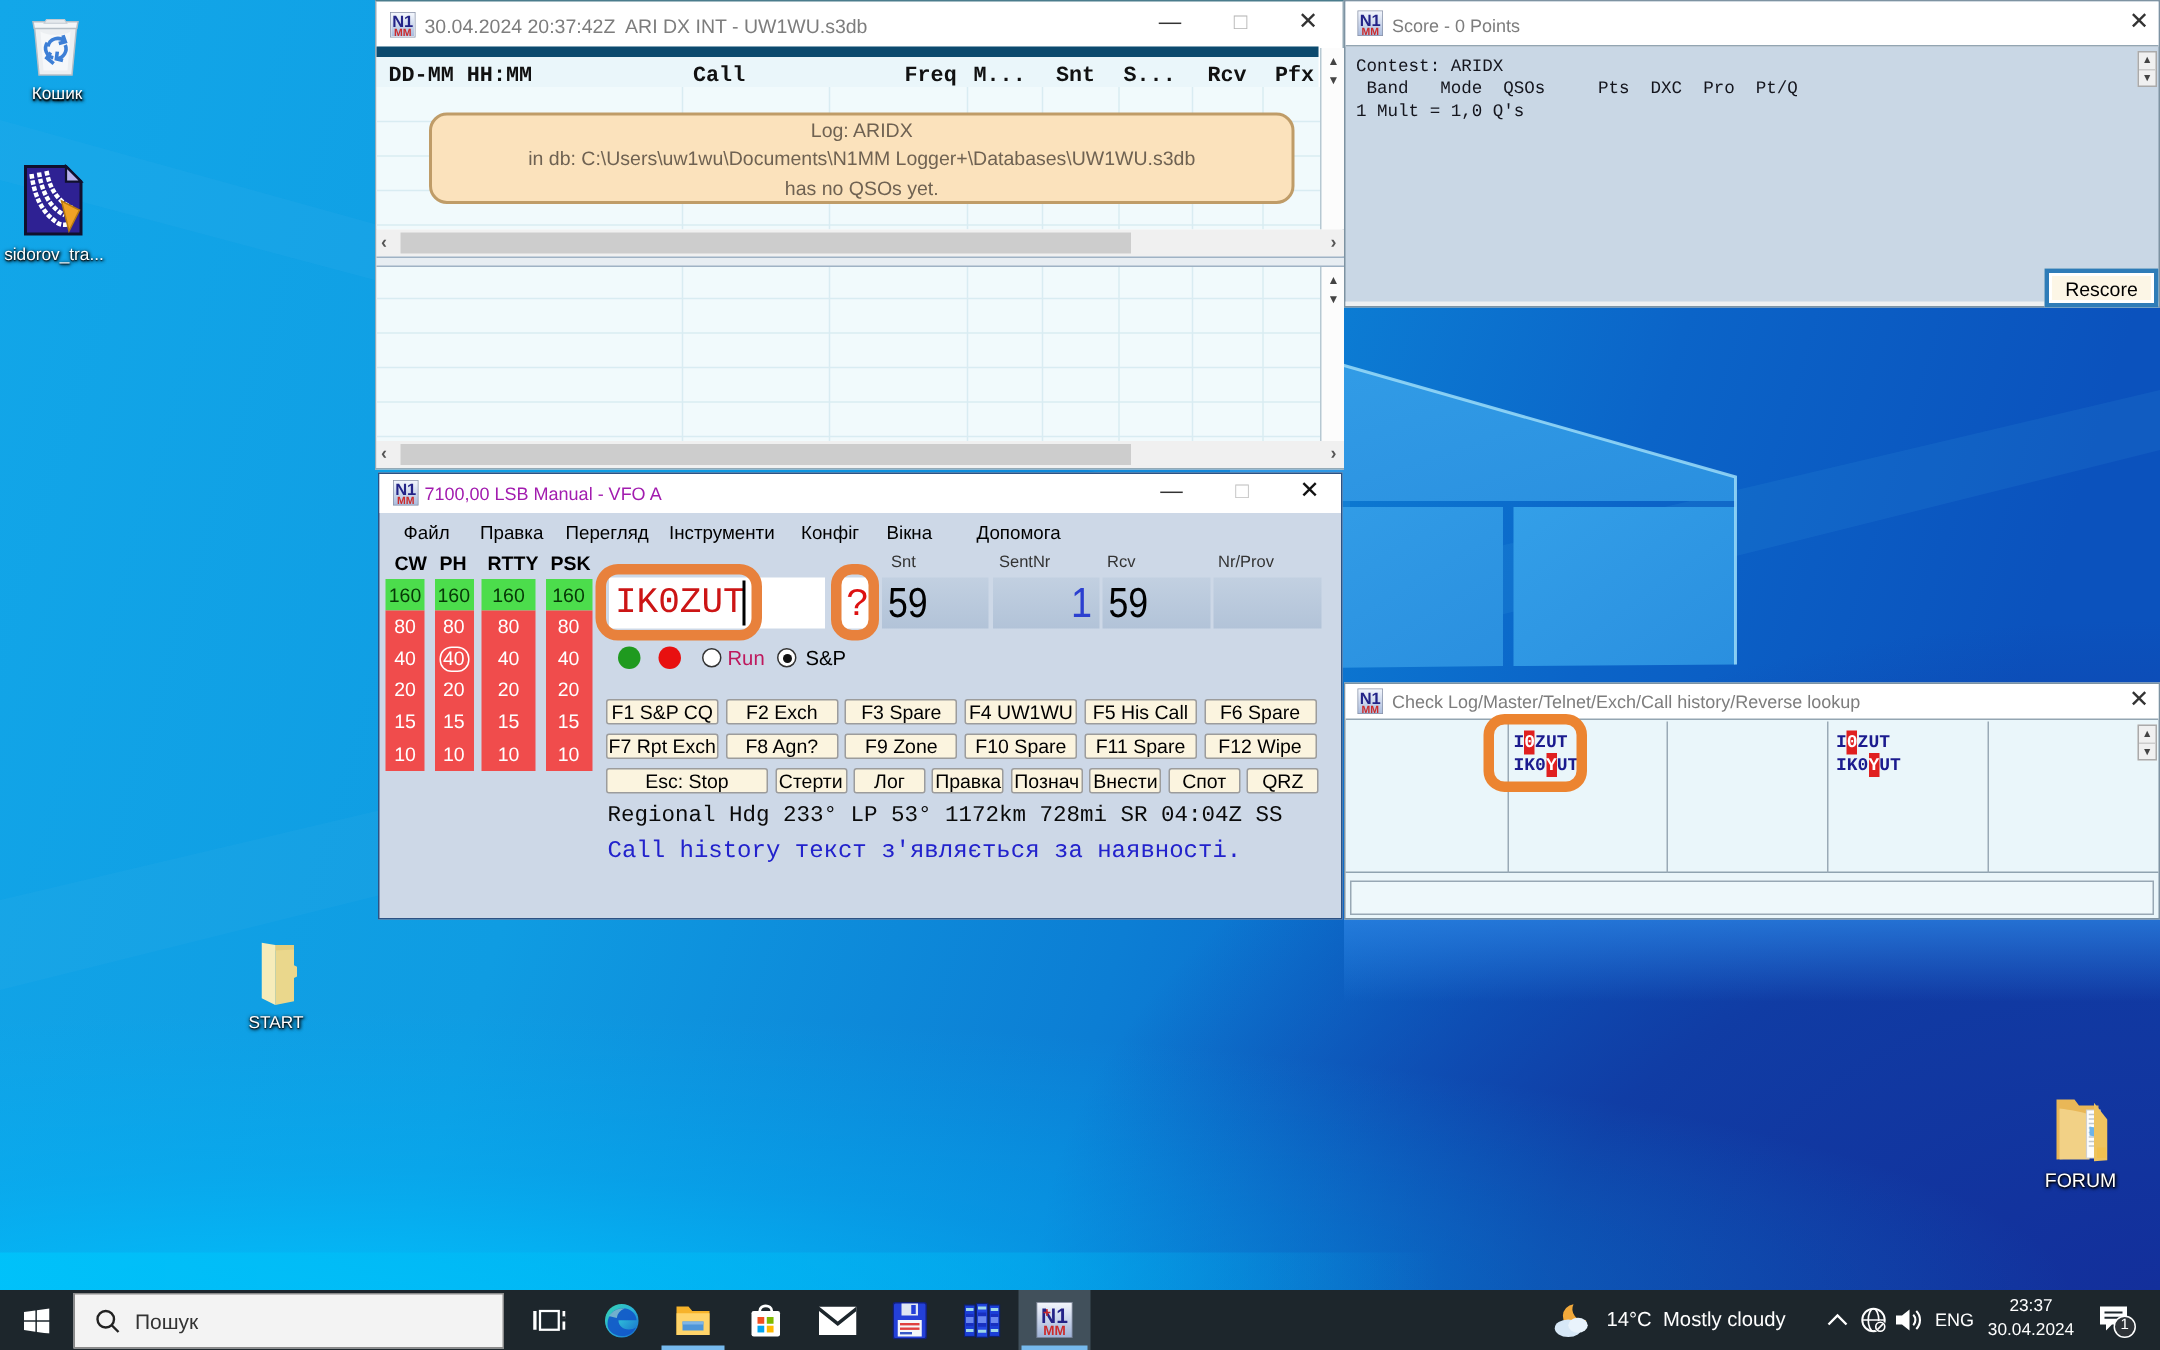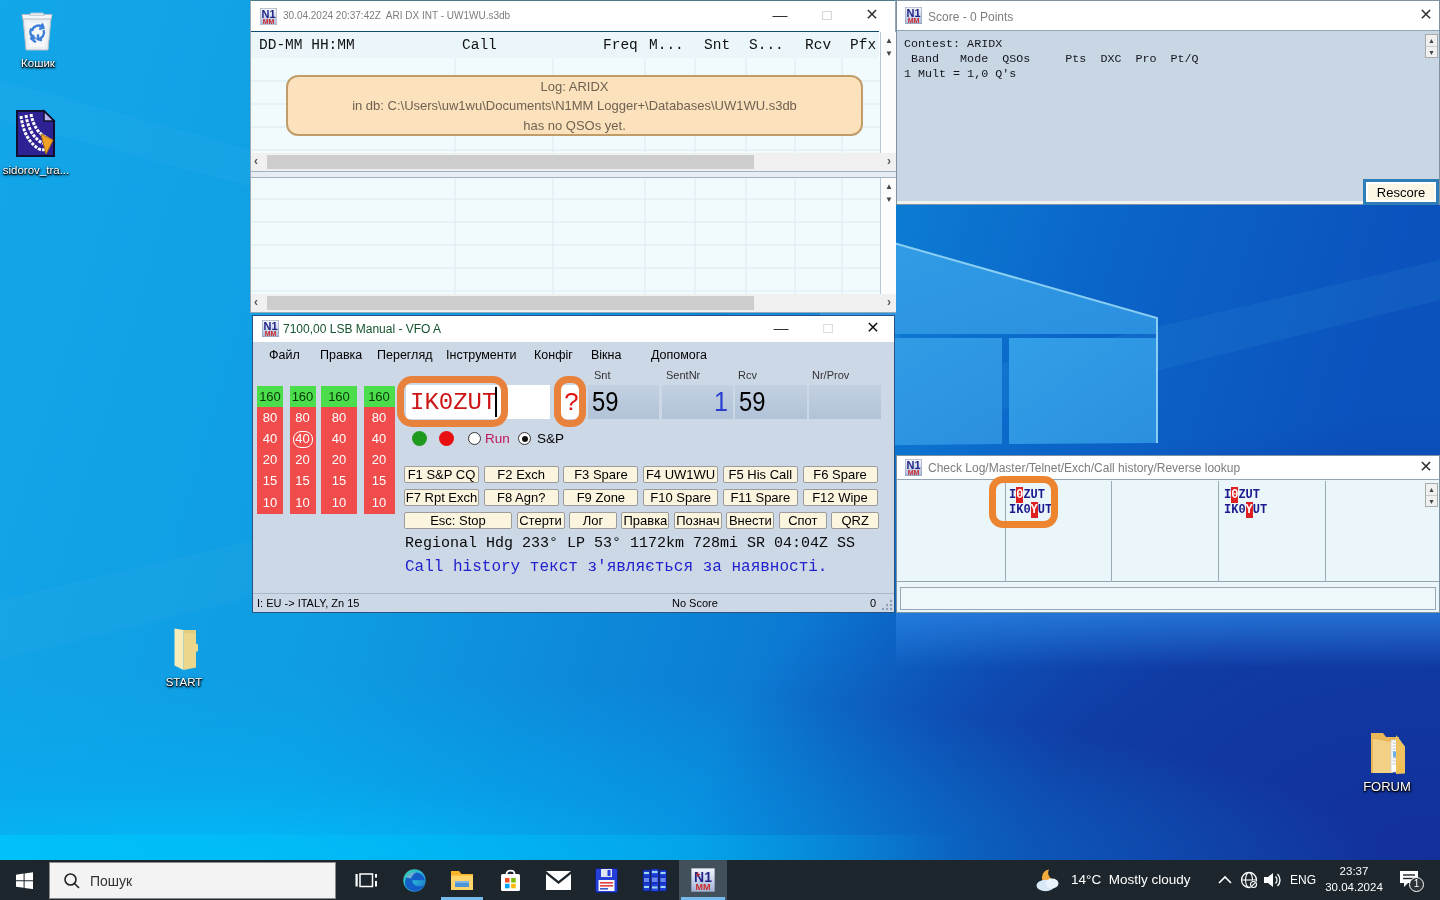--- a/index.html
+++ b/index.html
@@ -1,19 +1,19 @@
 <!DOCTYPE html>
 <html><head><meta charset="utf-8"><title>desktop</title>
 <style>
 *{margin:0;padding:0;box-sizing:border-box}
 html,body{width:1440px;height:900px;overflow:hidden;font-family:"Liberation Sans",sans-serif;background:#0d7fd0}
 .abs{position:absolute}
 .mono{font-family:"Liberation Mono",monospace}
 .lbl{position:absolute;color:#fff;font-size:11.5px;text-align:center;text-shadow:0 1px 1px #000,0 1px 3px rgba(0,0,0,.9),1px 1px 2px rgba(0,0,0,.85)}
-.ttl{font-size:10px;color:#7d7d7d;white-space:nowrap}
+.ttl{font-size:13px;color:#7d7d7d;white-space:nowrap}
 .winbtn{position:absolute;font-size:15px;color:#333;text-align:center;line-height:18px;width:16px;height:18px}
 </style></head>
 <body>
 
 <svg class="abs" style="left:0;top:0" width="1440" height="860" viewBox="0 0 1440 860">
 <defs>
 <linearGradient id="wg" x1="0" y1="0" x2="1" y2="0.18">
 <stop offset="0" stop-color="#12a7e9"></stop>
 <stop offset="0.35" stop-color="#0f9ce2"></stop>
 <stop offset="0.63" stop-color="#0c7ed4"></stop>
@@ -123,21 +123,21 @@
       </linearGradient>
    <rect x="1" y="1" width="15" height="15" fill="url(#nmg)"></rect>
    <text x="8.5" y="10" font-family="Liberation Sans" font-size="11" font-weight="bold" fill="#232387" text-anchor="middle">N1</text>
    <text x="8.5" y="16" font-family="Liberation Sans" font-size="7" font-weight="bold" fill="#cc2a2a" text-anchor="middle">MM</text>
   </svg>
   <div class="abs ttl" style="left:32px;top:9px">30.04.2024 20:37:42Z&nbsp; ARI DX INT - UW1WU.s3db</div>
   <div class="winbtn" style="left:521px;top:5px">—</div>
   <div class="winbtn" style="left:568px;top:5px;color:#b5b5b5">□</div>
   <div class="winbtn" style="left:613px;top:5px;font-size:16px">✕</div>
 
-  <div class="abs mono" style="left:0;top:30px;width:628px;height:27px;background:#eaf6fa;border-top:1px solid #0c4a6e;font-size:14.5px;font-weight:normal;color:#111">
+  <div class="abs mono" style="left:0;top:30px;width:628px;height:27px;background:#eaf6fa;border-top:7px solid #0c4a6e;font-size:14.5px;font-weight:bold;color:#111">
     <span class="abs" style="left:8px;top:5px">DD-MM HH:MM</span>
     <span class="abs" style="left:211px;top:5px">Call</span>
     <span class="abs" style="left:352px;top:5px">Freq</span>
     <span class="abs" style="left:398px;top:5px">M...</span>
     <span class="abs" style="left:453px;top:5px">Snt</span>
     <span class="abs" style="left:498px;top:5px">S...</span>
     <span class="abs" style="left:554px;top:5px">Rcv</span>
     <span class="abs" style="left:599px;top:5px">Pfx</span>
   </div>
 
@@ -227,36 +227,42 @@
   <div class="abs" style="left:466px;top:178px;width:76px;height:26px;border:3px solid #2e7cb8;box-shadow:inset 0 0 0 2px #fff;background:#fcf6e6;font-size:13px;color:#000;text-align:center;line-height:21px">Rescore</div>
 </div>
 
 <div class="abs" style="left:252px;top:315px;width:643px;height:298px;background:#cdd8e7;border:1px solid #2c5284">
   <div class="abs" style="left:0;top:0;width:641px;height:26px;background:#fff">
     <svg class="abs" style="left:9px;top:4px" width="17" height="17" viewBox="0 0 17 17">
       <rect width="17" height="17" fill="url(#nmg)" stroke="#8a93a8" stroke-width="1"></rect>
       <text x="8.5" y="10" font-family="Liberation Sans" font-size="11" font-weight="bold" fill="#232387" text-anchor="middle">N1</text>
       <text x="8.5" y="16" font-family="Liberation Sans" font-size="7" font-weight="bold" fill="#cc2a2a" text-anchor="middle">MM</text>
     </svg>
-    <div class="abs" style="left:30px;top:6px;font-size:12px;color:#14532d;white-space:nowrap">7100,00 LSB Manual - VFO A</div>
+    <div class="abs" style="left:30px;top:6px;font-size:12px;color:#a21caf;white-space:nowrap">7100,00 LSB Manual - VFO A</div>
     <div class="winbtn" style="left:520px;top:3px">—</div>
     <div class="winbtn" style="left:567px;top:3px;color:#c0c0c0">□</div>
     <div class="winbtn" style="left:612px;top:3px;font-size:16px;color:#111">✕</div>
   </div>
 
   <div class="abs" style="left:0;top:28px;width:641px;height:24px;font-size:12.5px;color:#000">
     <span class="abs" style="left:16px;top:4px">Файл</span>
     <span class="abs" style="left:67px;top:4px">Правка</span>
     <span class="abs" style="left:124px;top:4px">Перегляд</span>
     <span class="abs" style="left:193px;top:4px">Інструменти</span>
     <span class="abs" style="left:281px;top:4px">Конфіг</span>
     <span class="abs" style="left:338px;top:4px">Вікна</span>
     <span class="abs" style="left:398px;top:4px">Допомога</span>
   </div>
 
+  <div class="abs" style="left:0;top:52px;width:641px;height:16px;font-size:13px;font-weight:bold;color:#000">
+    <span class="abs" style="left:10px">CW</span>
+    <span class="abs" style="left:40px">PH</span>
+    <span class="abs" style="left:72px">RTTY</span>
+    <span class="abs" style="left:114px">PSK</span>
+  </div>
   <div class="abs" style="left:0;top:53px;width:641px;height:14px;font-size:11px;color:#333">
     <span class="abs" style="left:341px">Snt</span>
     <span class="abs" style="left:413px">SentNr</span>
     <span class="abs" style="left:485px">Rcv</span>
     <span class="abs" style="left:559px">Nr/Prov</span>
   </div>
 
   <div class="abs" style="left:4px;top:70px;width:26px;height:20.5px;background:#4cdd4c;color:#073807;font-weight:normal;font-size:13px;text-align:center;line-height:21px">160</div>
   <div class="abs" style="left:4px;top:90.5px;width:26px;height:107.5px;background:#f04c4c;color:#fff;font-weight:normal;font-size:13px;text-align:center;line-height:21.3px">80<br>40<br>20<br>15<br>10</div>
 
@@ -313,35 +319,20 @@
   <div class="fk" style="left:316px;top:196px;width:48px">Лог</div>
   <div class="fk" style="left:368.4px;top:196px;width:48px">Правка</div>
   <div class="fk" style="left:420.9px;top:196px;width:48px">Познач</div>
   <div class="fk" style="left:473.3px;top:196px;width:48px">Внести</div>
   <div class="fk" style="left:525.8px;top:196px;width:48px">Спот</div>
   <div class="fk" style="left:578.2px;top:196px;width:48px">QRZ</div>
 
   <div class="abs mono" style="left:152px;top:219px;font-size:15px;color:#0a0a0a;font-weight:500;white-space:pre">Regional Hdg 233° LP 53° 1172km 728mi SR 04:04Z SS</div>
   <div class="abs mono" style="left:152px;top:242px;font-size:16px;color:#2222cc;white-space:pre">Call history текст з'являється за наявності.</div>
 
-  <div class="abs" style="left:0;top:277px;width:641px;height:19px;border-top:1px solid #a8b8c8;font-size:11px;color:#000">
-    <span class="abs" style="left:4px;top:3px">I: EU -&gt; ITALY, Zn 15</span>
-    <span class="abs" style="left:419px;top:3px">No Score</span>
-    <span class="abs" style="right:18px;top:3px">0</span>
-    <svg class="abs" style="right:1px;bottom:1px" width="12" height="12" viewBox="0 0 12 12">
-        <g fill="#8aa0b4">
-          <circle cx="10" cy="2" r="1.2"></circle>
-          <circle cx="10" cy="6" r="1.2"></circle>
-          <circle cx="10" cy="10" r="1.2"></circle>
-          <circle cx="6" cy="6" r="1.2"></circle>
-          <circle cx="6" cy="10" r="1.2"></circle>
-          <circle cx="2" cy="10" r="1.2"></circle>
-        </g>
-      </svg>
-  </div>
 </div>
 
 <div class="abs" style="left:896px;top:455px;width:544px;height:158px;background:#eaf6fa;border:1px solid #7e93a2">
   <div class="abs" style="left:0;top:0;width:542px;height:24px;background:#fff;border-bottom:1px solid #93a5b2">
     <svg class="abs" style="left:8px;top:3px" width="17" height="17" viewBox="0 0 17 17">
       <rect width="17" height="17" fill="url(#nmg)" stroke="#8a93a8" stroke-width="1"></rect>
       <text x="8.5" y="10" font-family="Liberation Sans" font-size="11" font-weight="bold" fill="#232387" text-anchor="middle">N1</text>
       <text x="8.5" y="16" font-family="Liberation Sans" font-size="7" font-weight="bold" fill="#cc2a2a" text-anchor="middle">MM</text>
     </svg>
     <div class="abs ttl" style="left:31px;top:5px;font-size:12px">Check Log/Master/Telnet/Exch/Call history/Reverse lookup</div>

